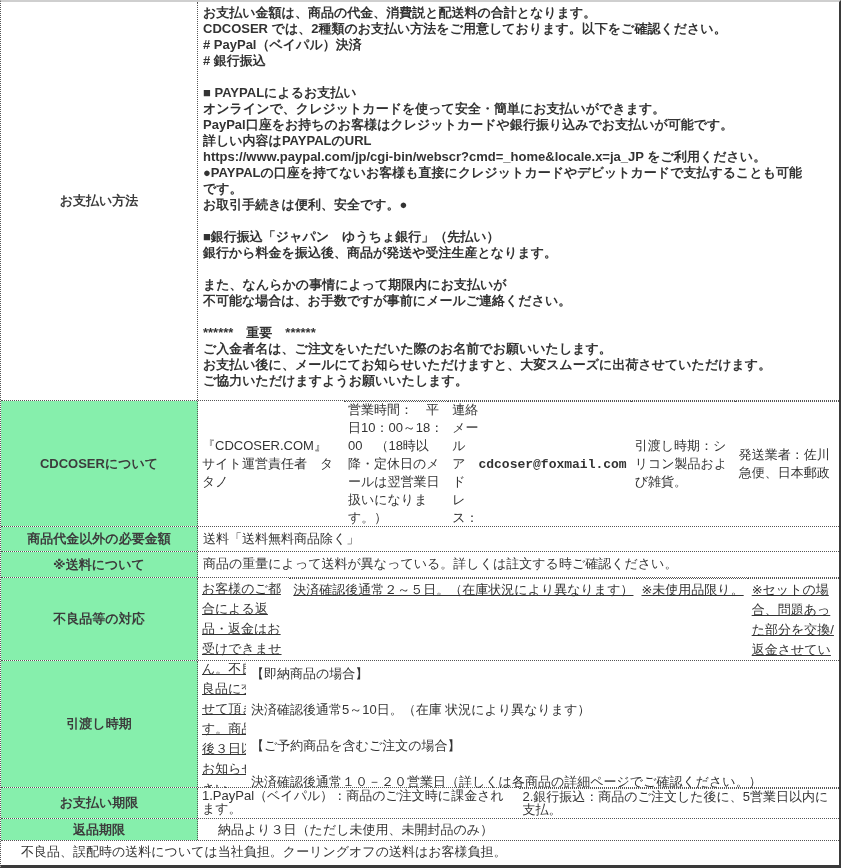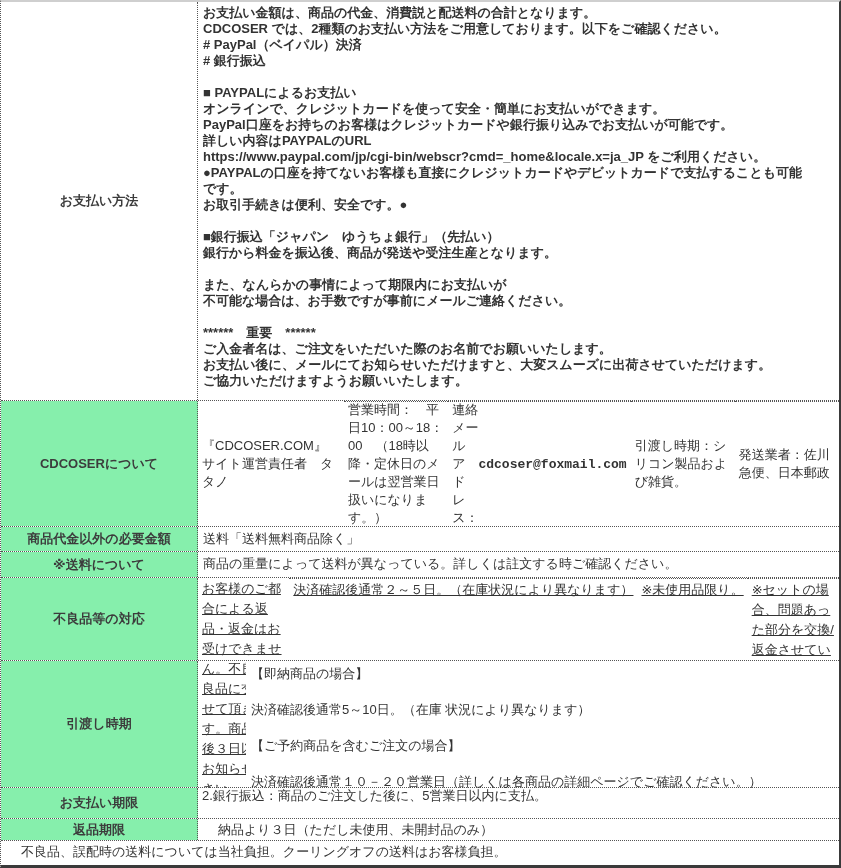--- a/index.html
+++ b/index.html
@@ -148,20 +148,21 @@
 【ご予約商品を含むご注文の場合】
 
 決済確認後通常１０－２０営業日（詳しくは各商品の詳細ページでご確認ください。）</div>
   </section>
 
   <section class="row sec-deadline">
     <div class="label-cell">
       <span>お支払い期限</span>
     </div>
     <div class="content-col">
+      <div class="subrow">1.PayPal（ベイパル）：商品のご注文時に課金されます。</div>
       <div class="subrow">2.銀行振込：商品のご注文した後に、5営業日以内に支払。</div>
     </div>
   </section>
 
   <section class="row sec-retperiod">
     <div class="label-cell">
       <span>返品期限</span>
     </div>
     <div class="content-cell">納品より３日（ただし未使用、未開封品のみ）</div>
   </section>

